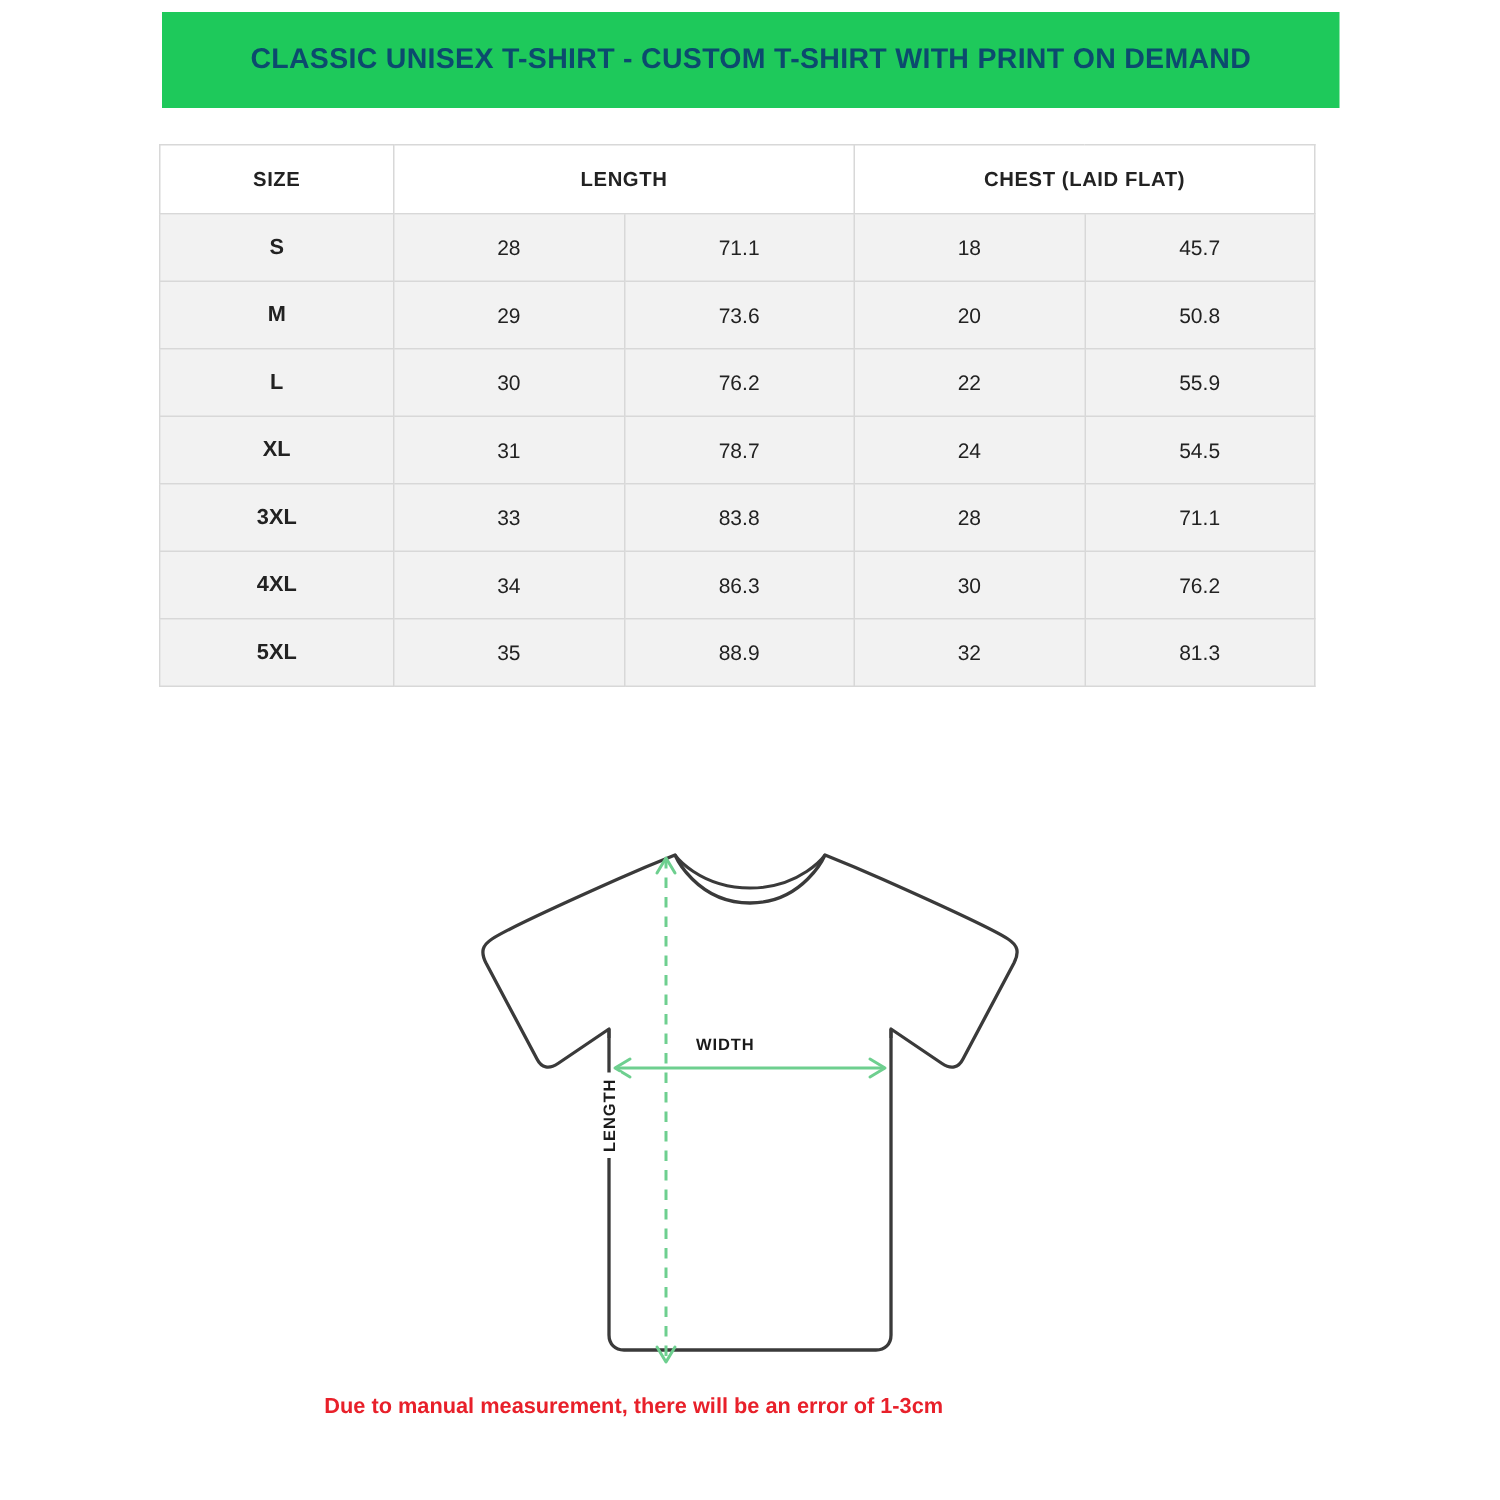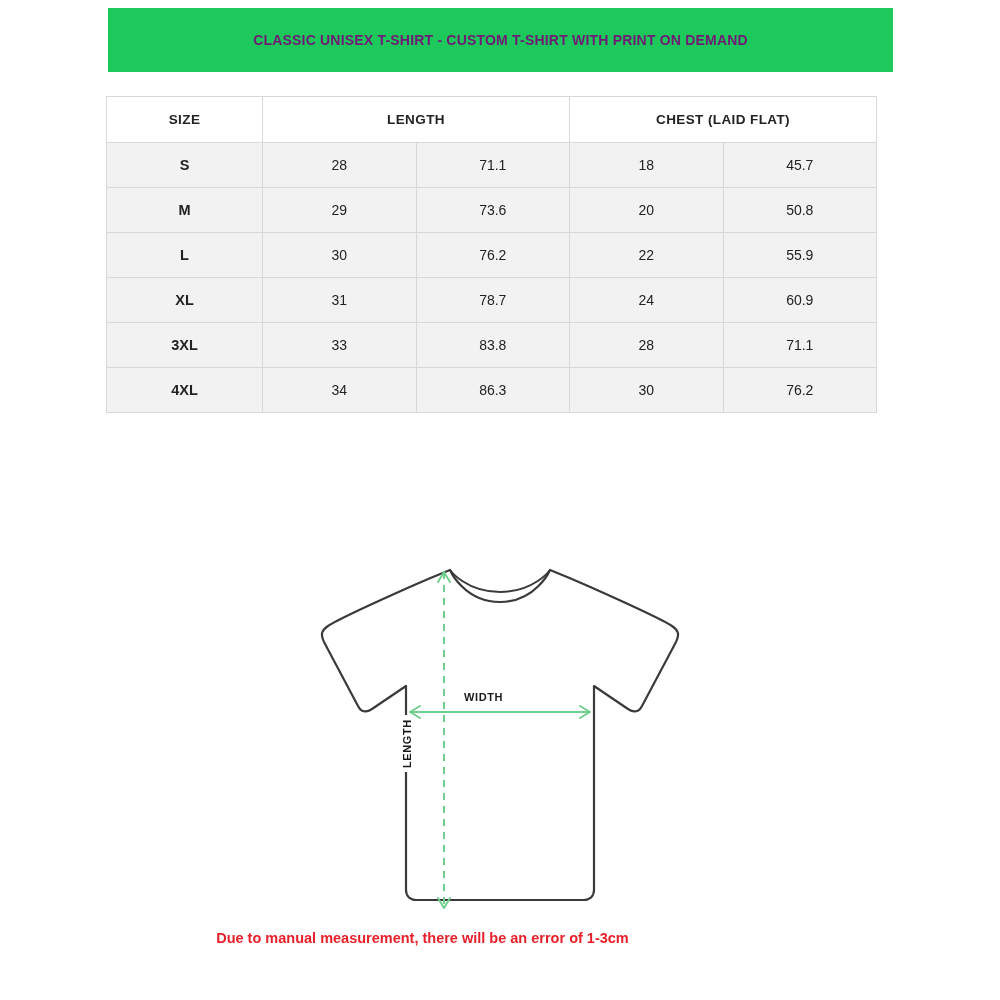--- a/index.html
+++ b/index.html
@@ -20,22 +20,22 @@
   .header-banner {
     position: absolute;
     left: 108px; top: 8px;
     width: 785px; height: 64px;
     background: #1ec95b;
     display: flex;
     align-items: center;
     justify-content: center;
   }
   .header-title {
-    color: #701a75;
-    font-size: 14px;
+    color: #0c4a6e;
+    font-size: 19px;
     font-weight: bold;
     letter-spacing: 0.2px;
     text-align: center;
     white-space: nowrap;
   }
 
   
   .size-table {
     position: absolute;
     left: 106px; top: 96px;
@@ -149,35 +149,42 @@
         <td>30</td>
         <td>76.2</td>
         <td>22</td>
         <td>55.9</td>
       </tr>
       <tr>
         <td class="size-cell">XL</td>
         <td>31</td>
         <td>78.7</td>
         <td>24</td>
-        <td>60.9</td>
+        <td>54.5</td>
       </tr>
       <tr>
         <td class="size-cell">3XL</td>
         <td>33</td>
         <td>83.8</td>
         <td>28</td>
         <td>71.1</td>
       </tr>
       <tr>
         <td class="size-cell">4XL</td>
         <td>34</td>
         <td>86.3</td>
         <td>30</td>
         <td>76.2</td>
+      </tr>
+      <tr>
+        <td class="size-cell">5XL</td>
+        <td>35</td>
+        <td>88.9</td>
+        <td>32</td>
+        <td>81.3</td>
       </tr>
     </tbody>
   </table>
 
   <div class="shirt-wrap">
     <svg width="400" height="390" viewBox="0 0 400 390">
 
       <path d="M150 30
                C150 30 130 38 112 46
                C94 54 40 78 28 86

